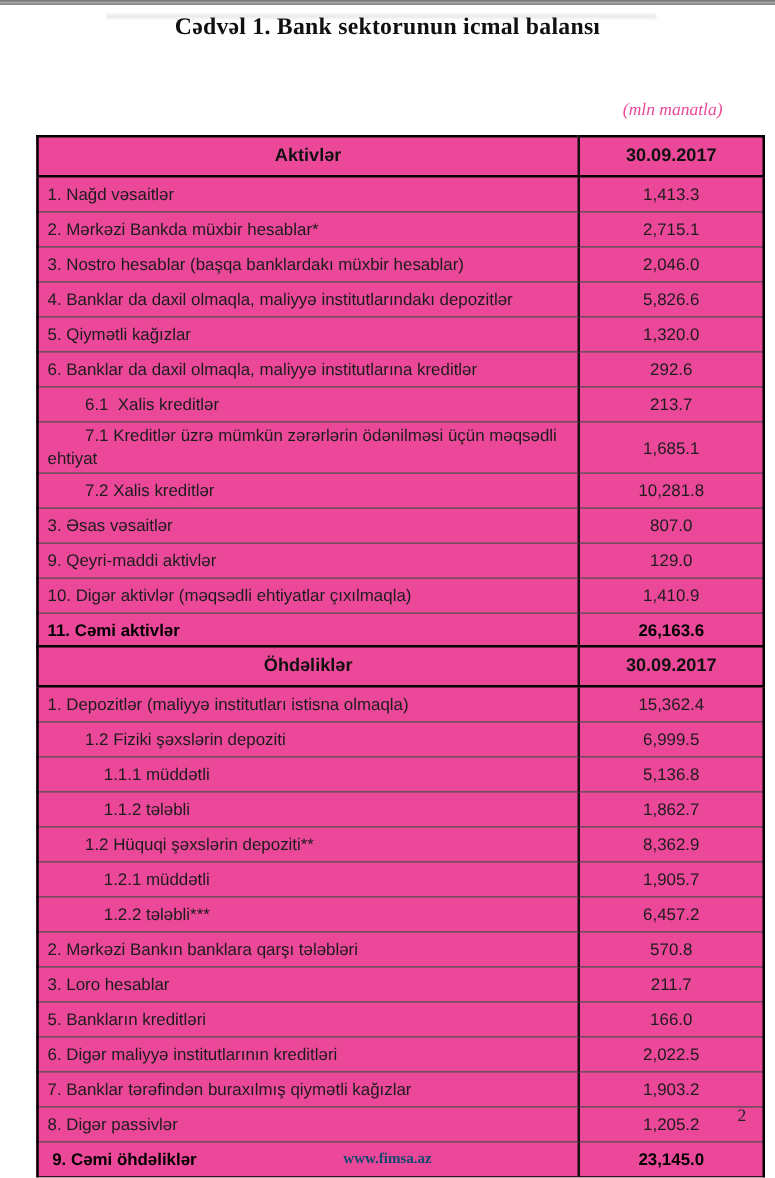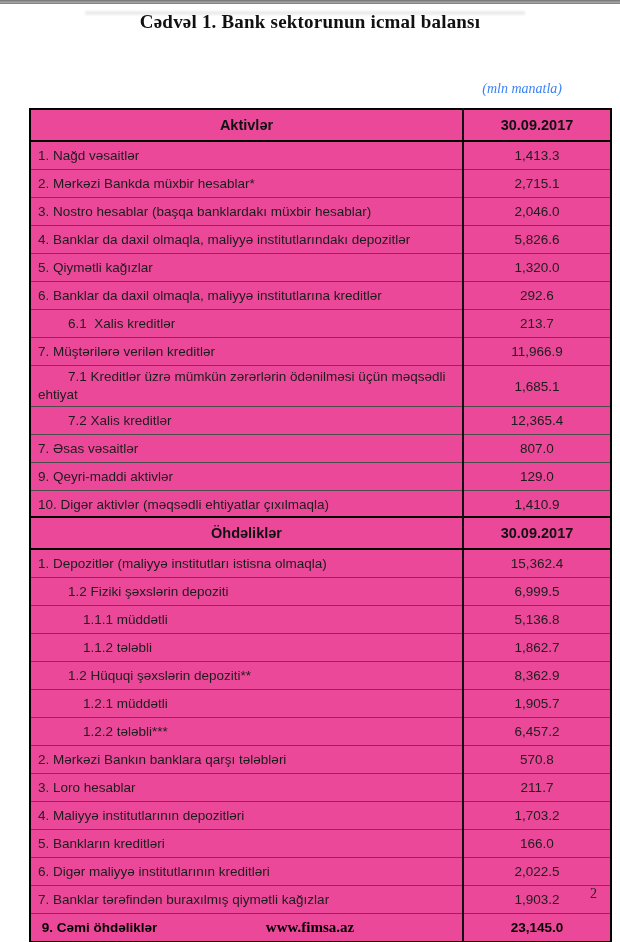--- a/index.html
+++ b/index.html
@@ -32,25 +32,25 @@
     width: 100%;
     text-align: center;
     font-family: "Liberation Serif", serif;
     font-weight: bold;
     font-size: 19px;
     letter-spacing: 0.2px;
     color: #111;
   }
   .unit-note {
     position: absolute;
-    top: 81px; right: 58px;
+    top: 81px; right: 42px;
     font-family: "Liberation Serif", serif;
     font-style: italic;
     font-size: 14px;
-    color: #3b82f6;
+    color: #ec4899;
   }
   table.fin {
     position: absolute;
     left: 29px;
     width: 581px;
     border-collapse: collapse;
     table-layout: fixed;
     background: #ec4899;
   }
   table.fin.t1 { top: 108px; }
@@ -89,22 +89,22 @@
     font-size: 14px;
     color: #222;
   }
   .footer-url {
     position: absolute;
     top: 919px; left: 0;
     width: 100%;
     text-align: center;
     font-family: "Liberation Serif", serif;
     font-weight: bold;
-    font-size: 15px;
-    color: #000000;
+    font-size: 12px;
+    color: #0c4a6e;
   }
 </style>
 </head>
 <body>
 
 <div class="sheet">
   <div class="topbar"></div>
   <div class="ghost-line"></div>
 
   <div class="title">Cədvəl 1. Bank sektorunun icmal balansı</div>
@@ -144,33 +144,29 @@
         </tr>
         <tr>
           <td class="lbl ind0">6. Banklar da daxil olmaqla, maliyyə institutlarına kreditlər</td>
           <td class="val">292.6</td>
         </tr>
         <tr>
           <td class="lbl ind1">6.1  Xalis kreditlər</td>
           <td class="val">213.7</td>
         </tr>
         <tr>
-          <td class="lbl ind0">7. Müştərilərə verilən kreditlər</td>
-          <td class="val">11,966.9</td>
-        </tr>
-        <tr>
           <td class="lbl ind0 hang">7.1 Kreditlər üzrə mümkün zərərlərin ödənilməsi üçün məqsədli ehtiyat</td>
           <td class="val">1,685.1</td>
         </tr>
         <tr>
           <td class="lbl ind1">7.2 Xalis kreditlər</td>
-          <td class="val">12,365.4</td>
-        </tr>
-        <tr>
-          <td class="lbl ind0">7. Əsas vəsaitlər</td>
+          <td class="val">10,281.8</td>
+        </tr>
+        <tr>
+          <td class="lbl ind0">3. Əsas vəsaitlər</td>
           <td class="val">807.0</td>
         </tr>
         <tr>
           <td class="lbl ind0">9. Qeyri-maddi aktivlər</td>
           <td class="val">129.0</td>
         </tr>
         <tr>
           <td class="lbl ind0">10. Digər aktivlər (məqsədli ehtiyatlar çıxılmaqla)</td>
           <td class="val">1,410.9</td>
         </tr>
@@ -223,34 +219,34 @@
         </tr>
         <tr>
           <td class="lbl ind0">2. Mərkəzi Bankın banklara qarşı tələbləri</td>
           <td class="val">570.8</td>
         </tr>
         <tr>
           <td class="lbl ind0">3. Loro hesablar</td>
           <td class="val">211.7</td>
         </tr>
         <tr>
-          <td class="lbl ind0">4. Maliyyə institutlarının depozitləri</td>
-          <td class="val">1,703.2</td>
-        </tr>
-        <tr>
           <td class="lbl ind0">5. Bankların kreditləri</td>
           <td class="val">166.0</td>
         </tr>
         <tr>
           <td class="lbl ind0">6. Digər maliyyə institutlarının kreditləri</td>
           <td class="val">2,022.5</td>
         </tr>
         <tr>
           <td class="lbl ind0">7. Banklar tərəfindən buraxılmış qiymətli kağızlar</td>
           <td class="val">1,903.2</td>
+        </tr>
+        <tr>
+          <td class="lbl ind0">8. Digər passivlər</td>
+          <td class="val">1,205.2</td>
         </tr>
         <tr class="bold">
           <td class="lbl ind0"> 9. Cəmi öhdəliklər</td>
           <td class="val">23,145.0</td>
         </tr>
       </tbody>
   </table>
 
   <div class="page-number">2</div>
   <div class="footer-url">www.fimsa.az</div>

